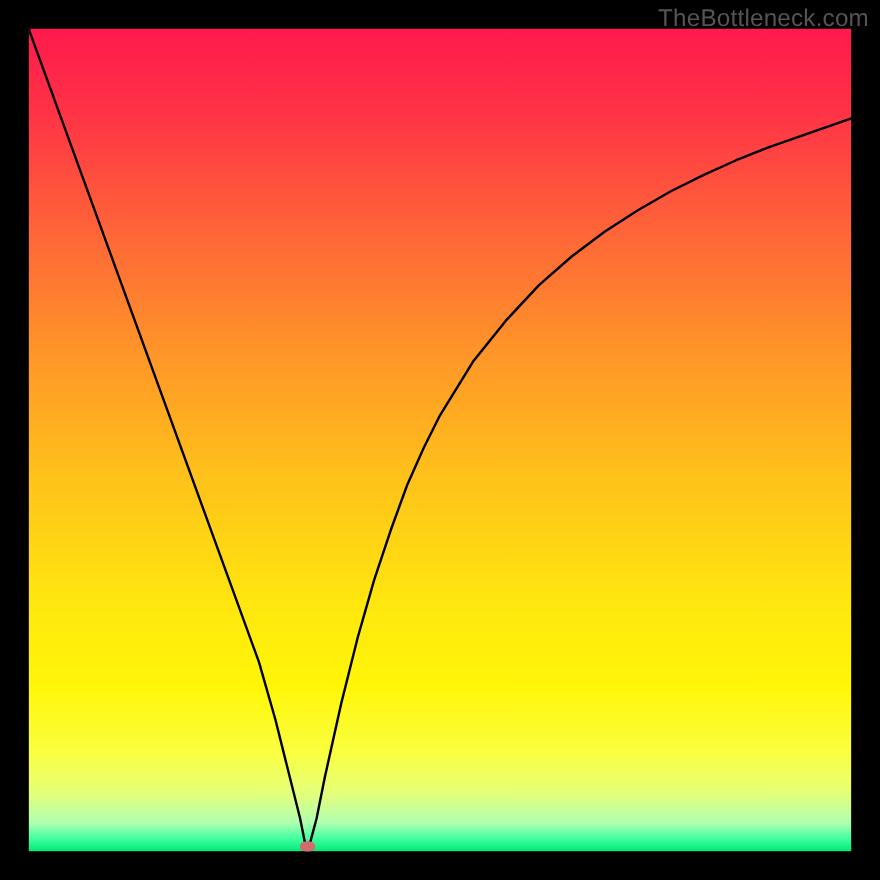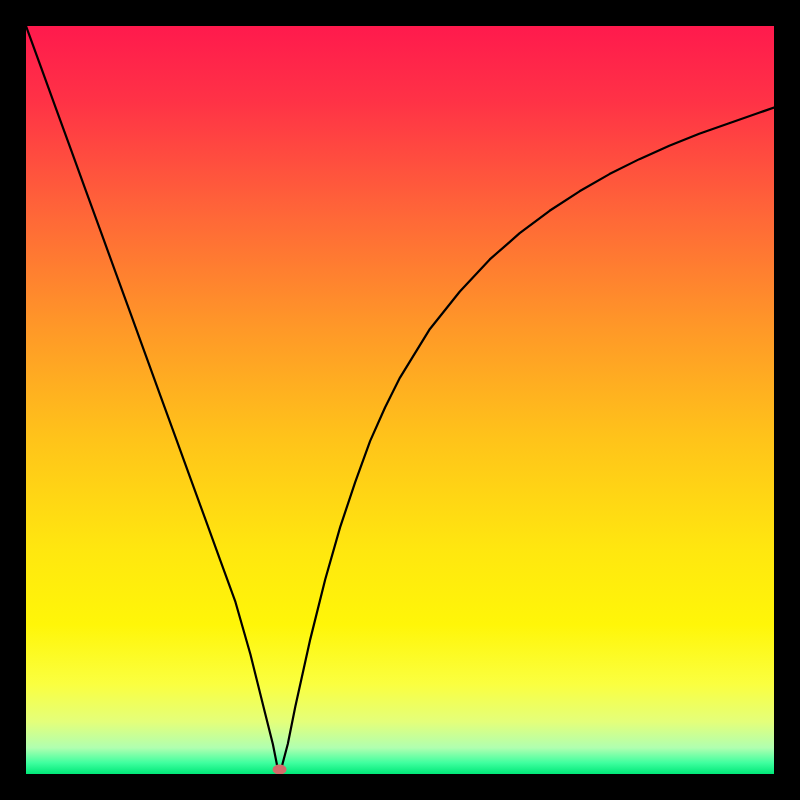--- a/index.html
+++ b/index.html
@@ -32,20 +32,21 @@
     left: 26px;
     top: 26px;
     width: 748px;
     height: 748px;
     display: block;
   }
 </style>
 </head>
 <body>
 <div class="outer">
+  <div class="watermark">TheBottleneck.com</div>
   <svg class="plot" viewBox="0 0 748 748" preserveAspectRatio="none">
     <defs>
       <linearGradient id="bg-grad" x1="0" y1="0" x2="0" y2="1">
 
       <stop offset="0.00%" stop-color="#ff1a4d"></stop>
           <stop offset="10.00%" stop-color="#ff3246"></stop>
           <stop offset="25.00%" stop-color="#ff6638"></stop>
           <stop offset="40.00%" stop-color="#ff9728"></stop>
           <stop offset="55.00%" stop-color="#ffc31a"></stop>
           <stop offset="70.00%" stop-color="#ffe70f"></stop>

